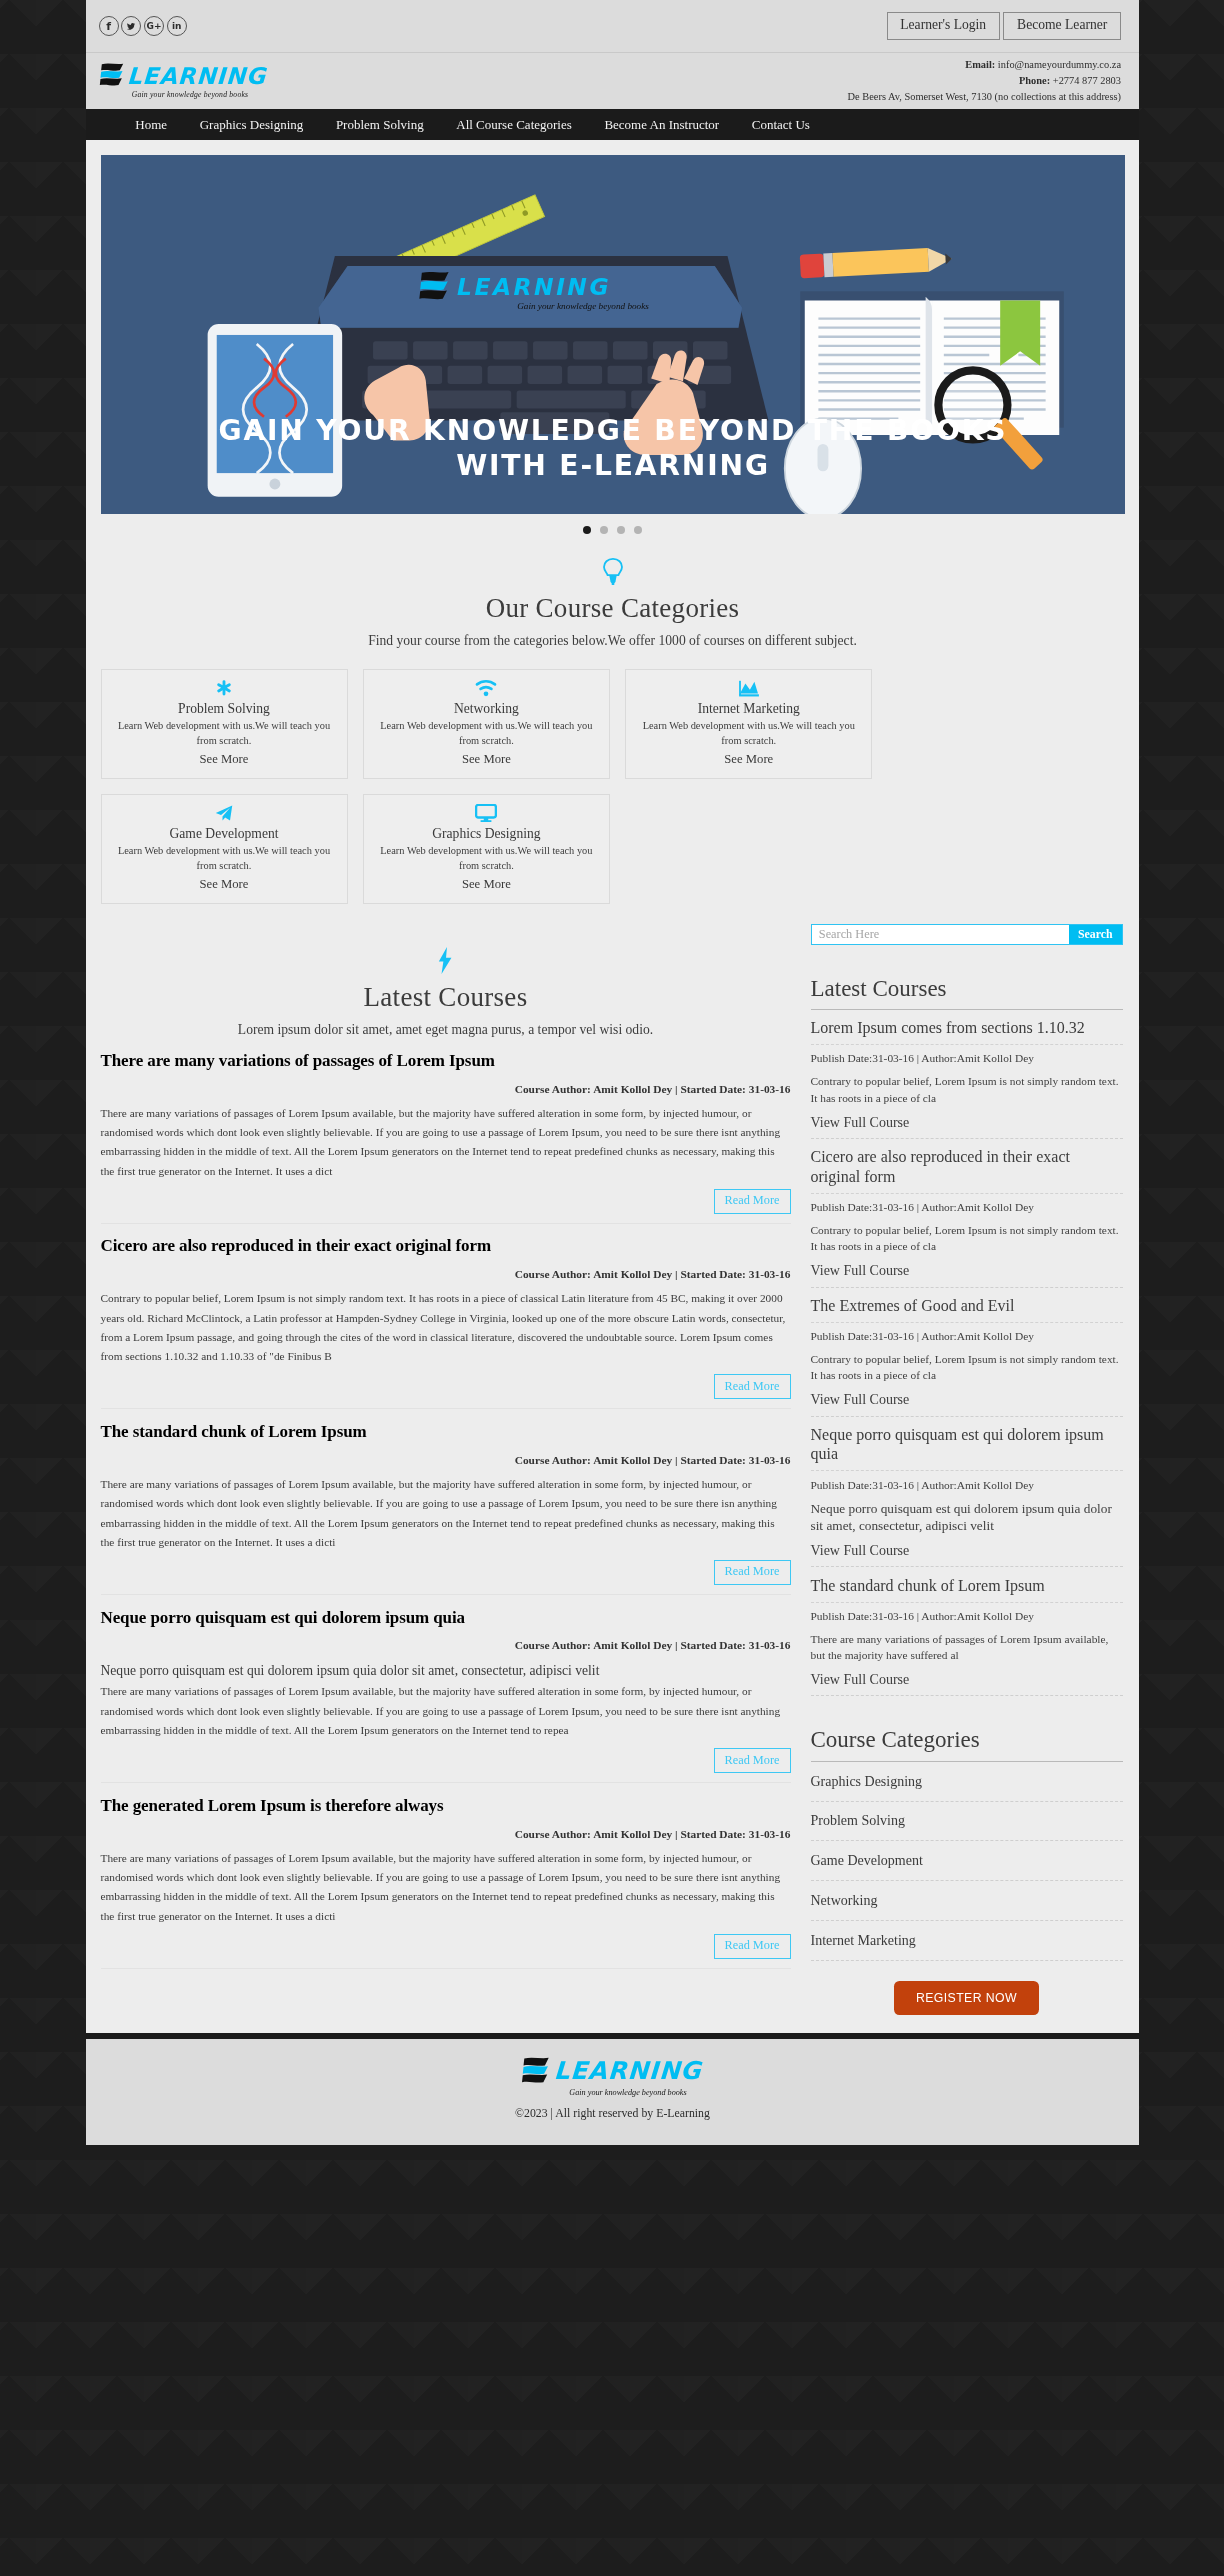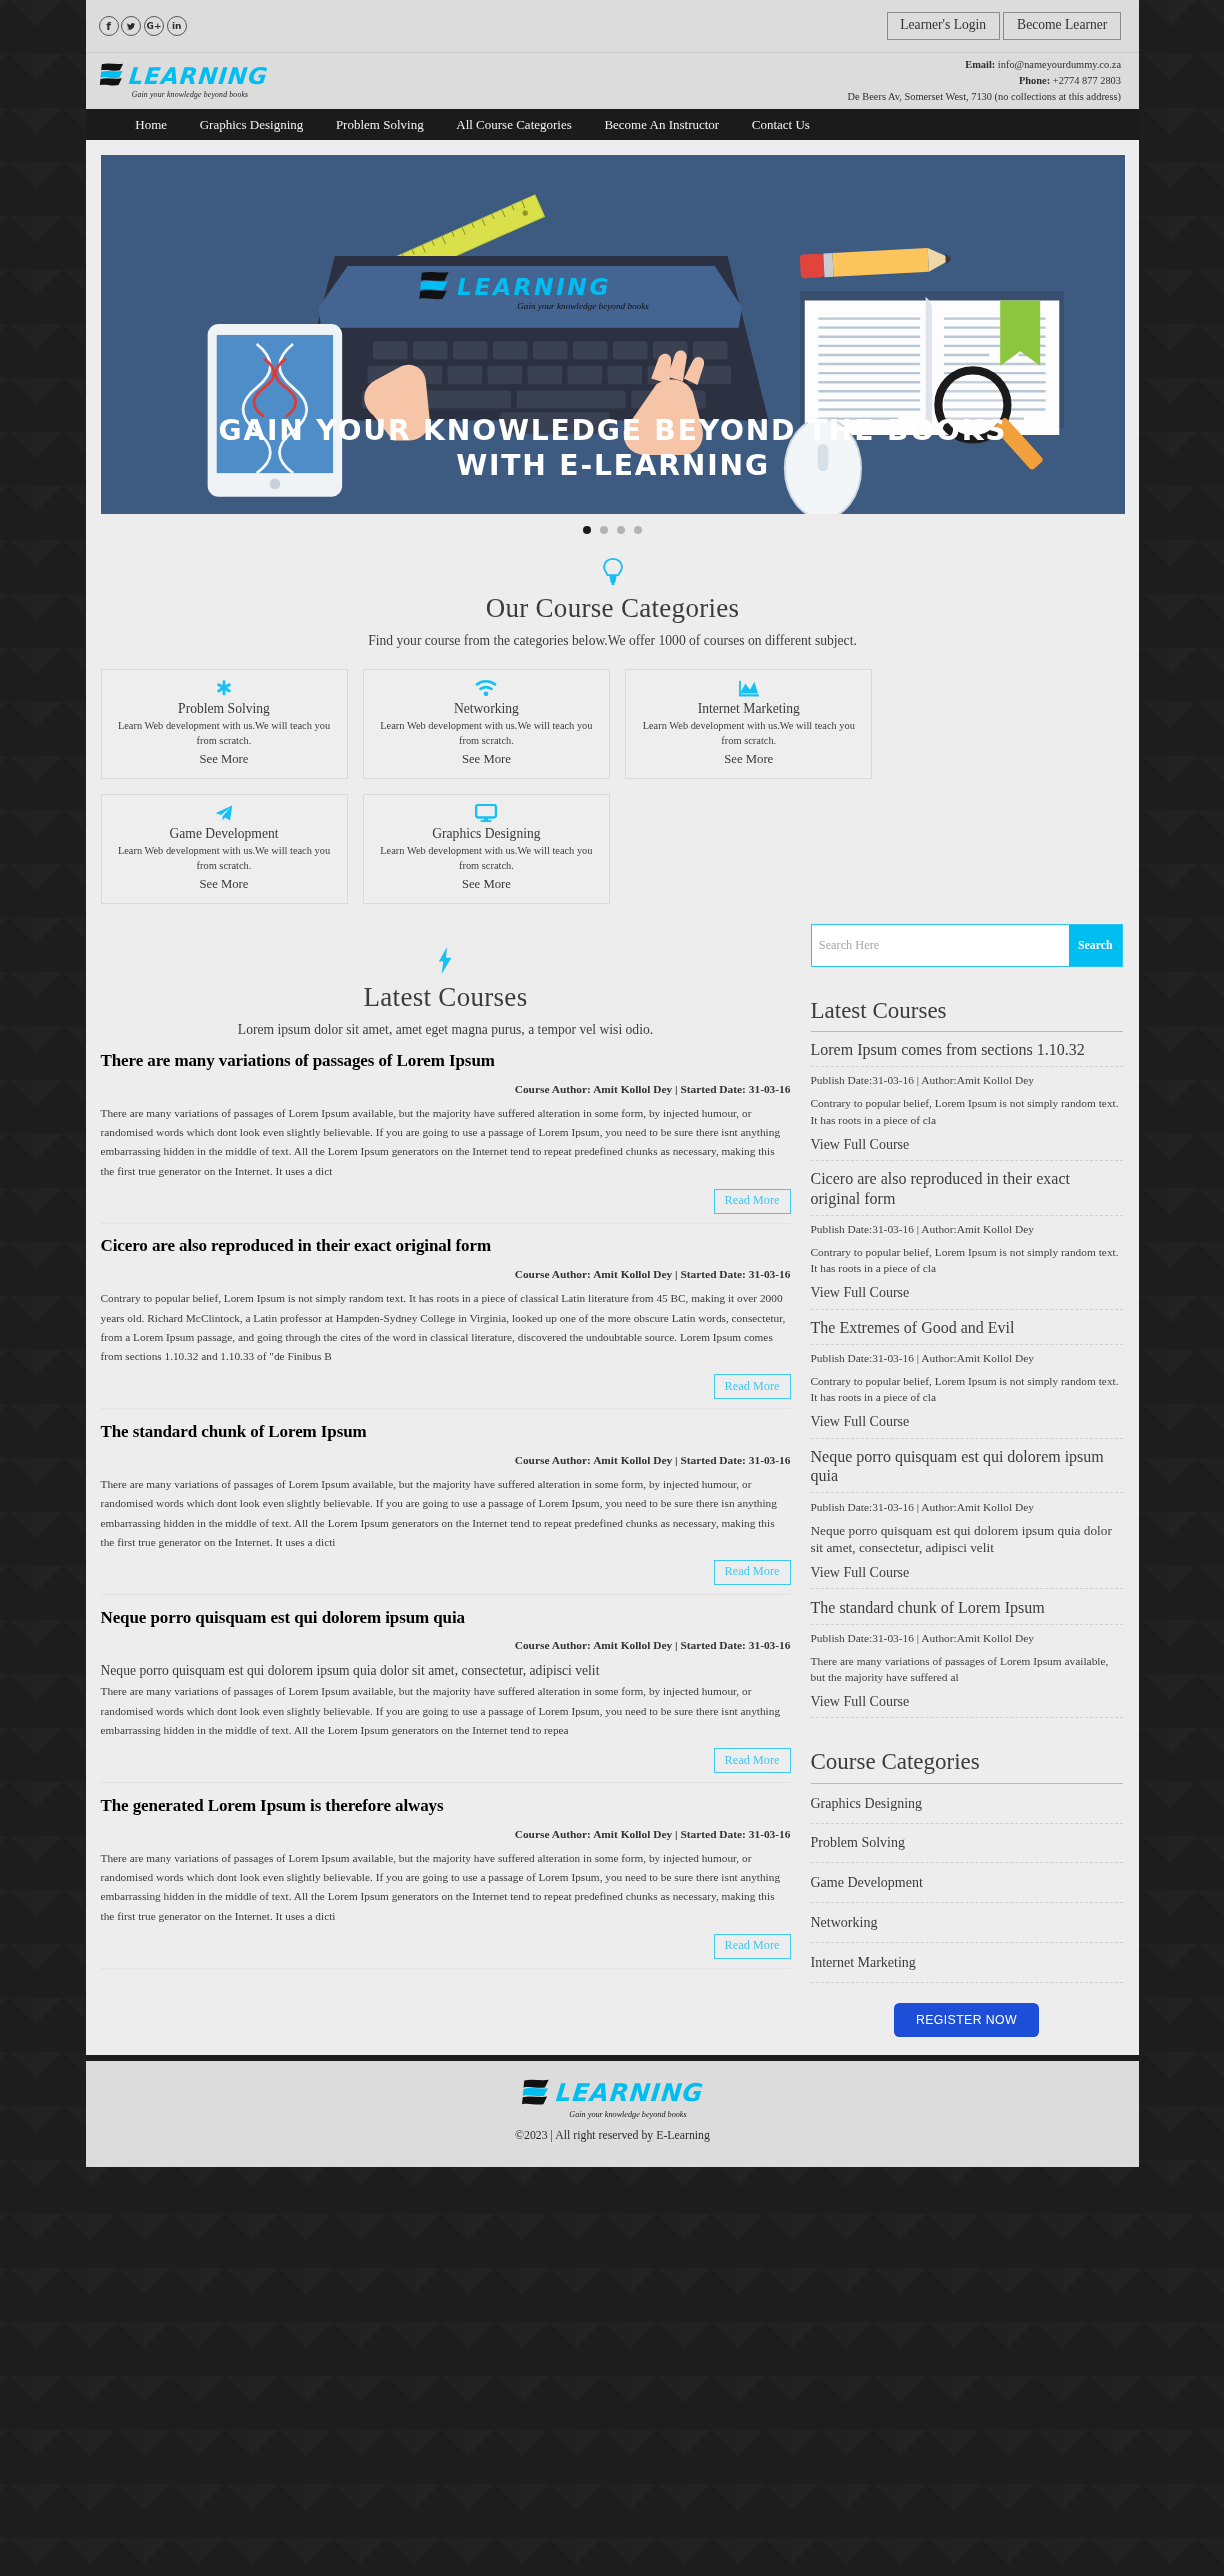--- a/index.html
+++ b/index.html
@@ -239,21 +239,21 @@
     color: #3ec8f4;
     background: transparent;
     font-family: "Liberation Serif", serif;
     font-size: 12.3px;
     padding: 3.6px 10px 4.5px;
     cursor: pointer;
   }
 
   
   .side-col { font-family: "Liberation Serif", serif; }
-  .searchbox { display: flex; border: 0.9px solid #2fc3f2; height: 43px; }
+  .searchbox { display: flex; border: 0.9px solid #2fc3f2; height: 21px; }
   .searchbox input {
     flex: 1;
     border: 0;
     outline: none;
     background: #fff;
     padding: 0 7.3px;
     font-family: "Liberation Serif", serif;
     font-size: 12.3px;
     color: #555;
   }
@@ -307,21 +307,21 @@
   }
   .cat-list-item {
     font-size: 14px;
     color: #3b3b3b;
     padding: 11.8px 0 11px;
     border-bottom: 0.9px dashed #cfcfcf;
     cursor: pointer;
   }
   .register-wrap { text-align: center; padding-top: 20px; }
   .register-btn {
-    background: #1d4ed8;
+    background: #c2410c;
     color: #fff;
     border: 0;
     border-radius: 5.4px;
     font-family: "Liberation Sans", sans-serif;
     font-size: 12.3px;
     letter-spacing: 0.4px;
     padding: 10px 22px;
     cursor: pointer;
   }
 

